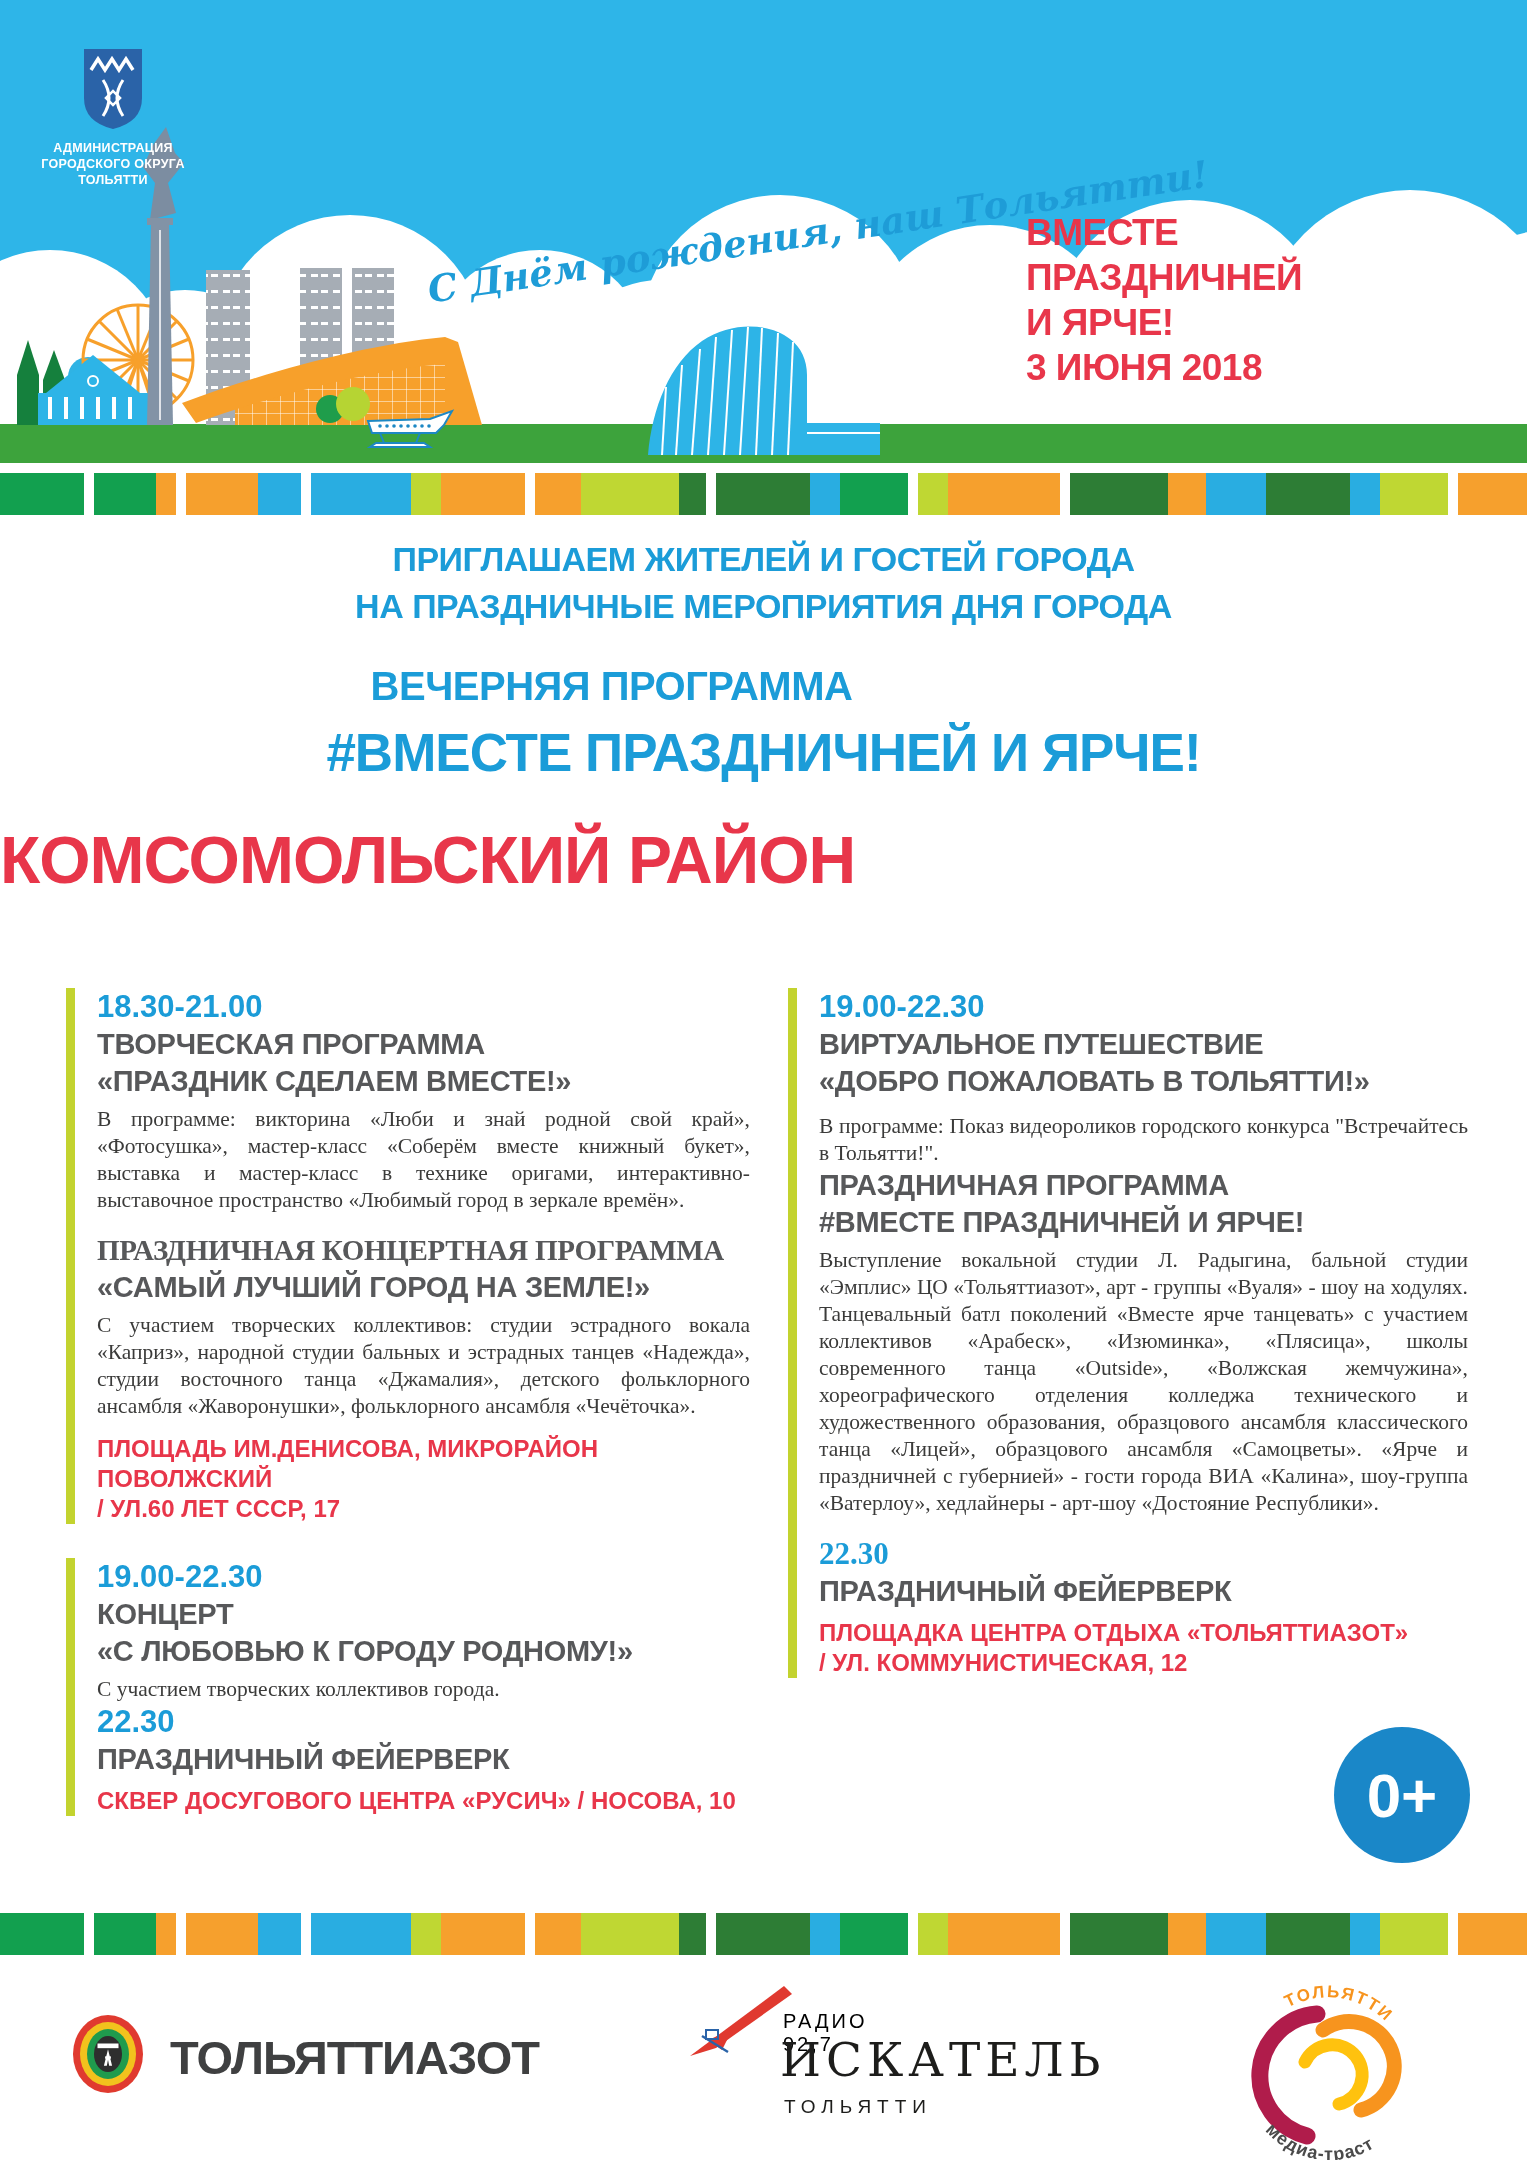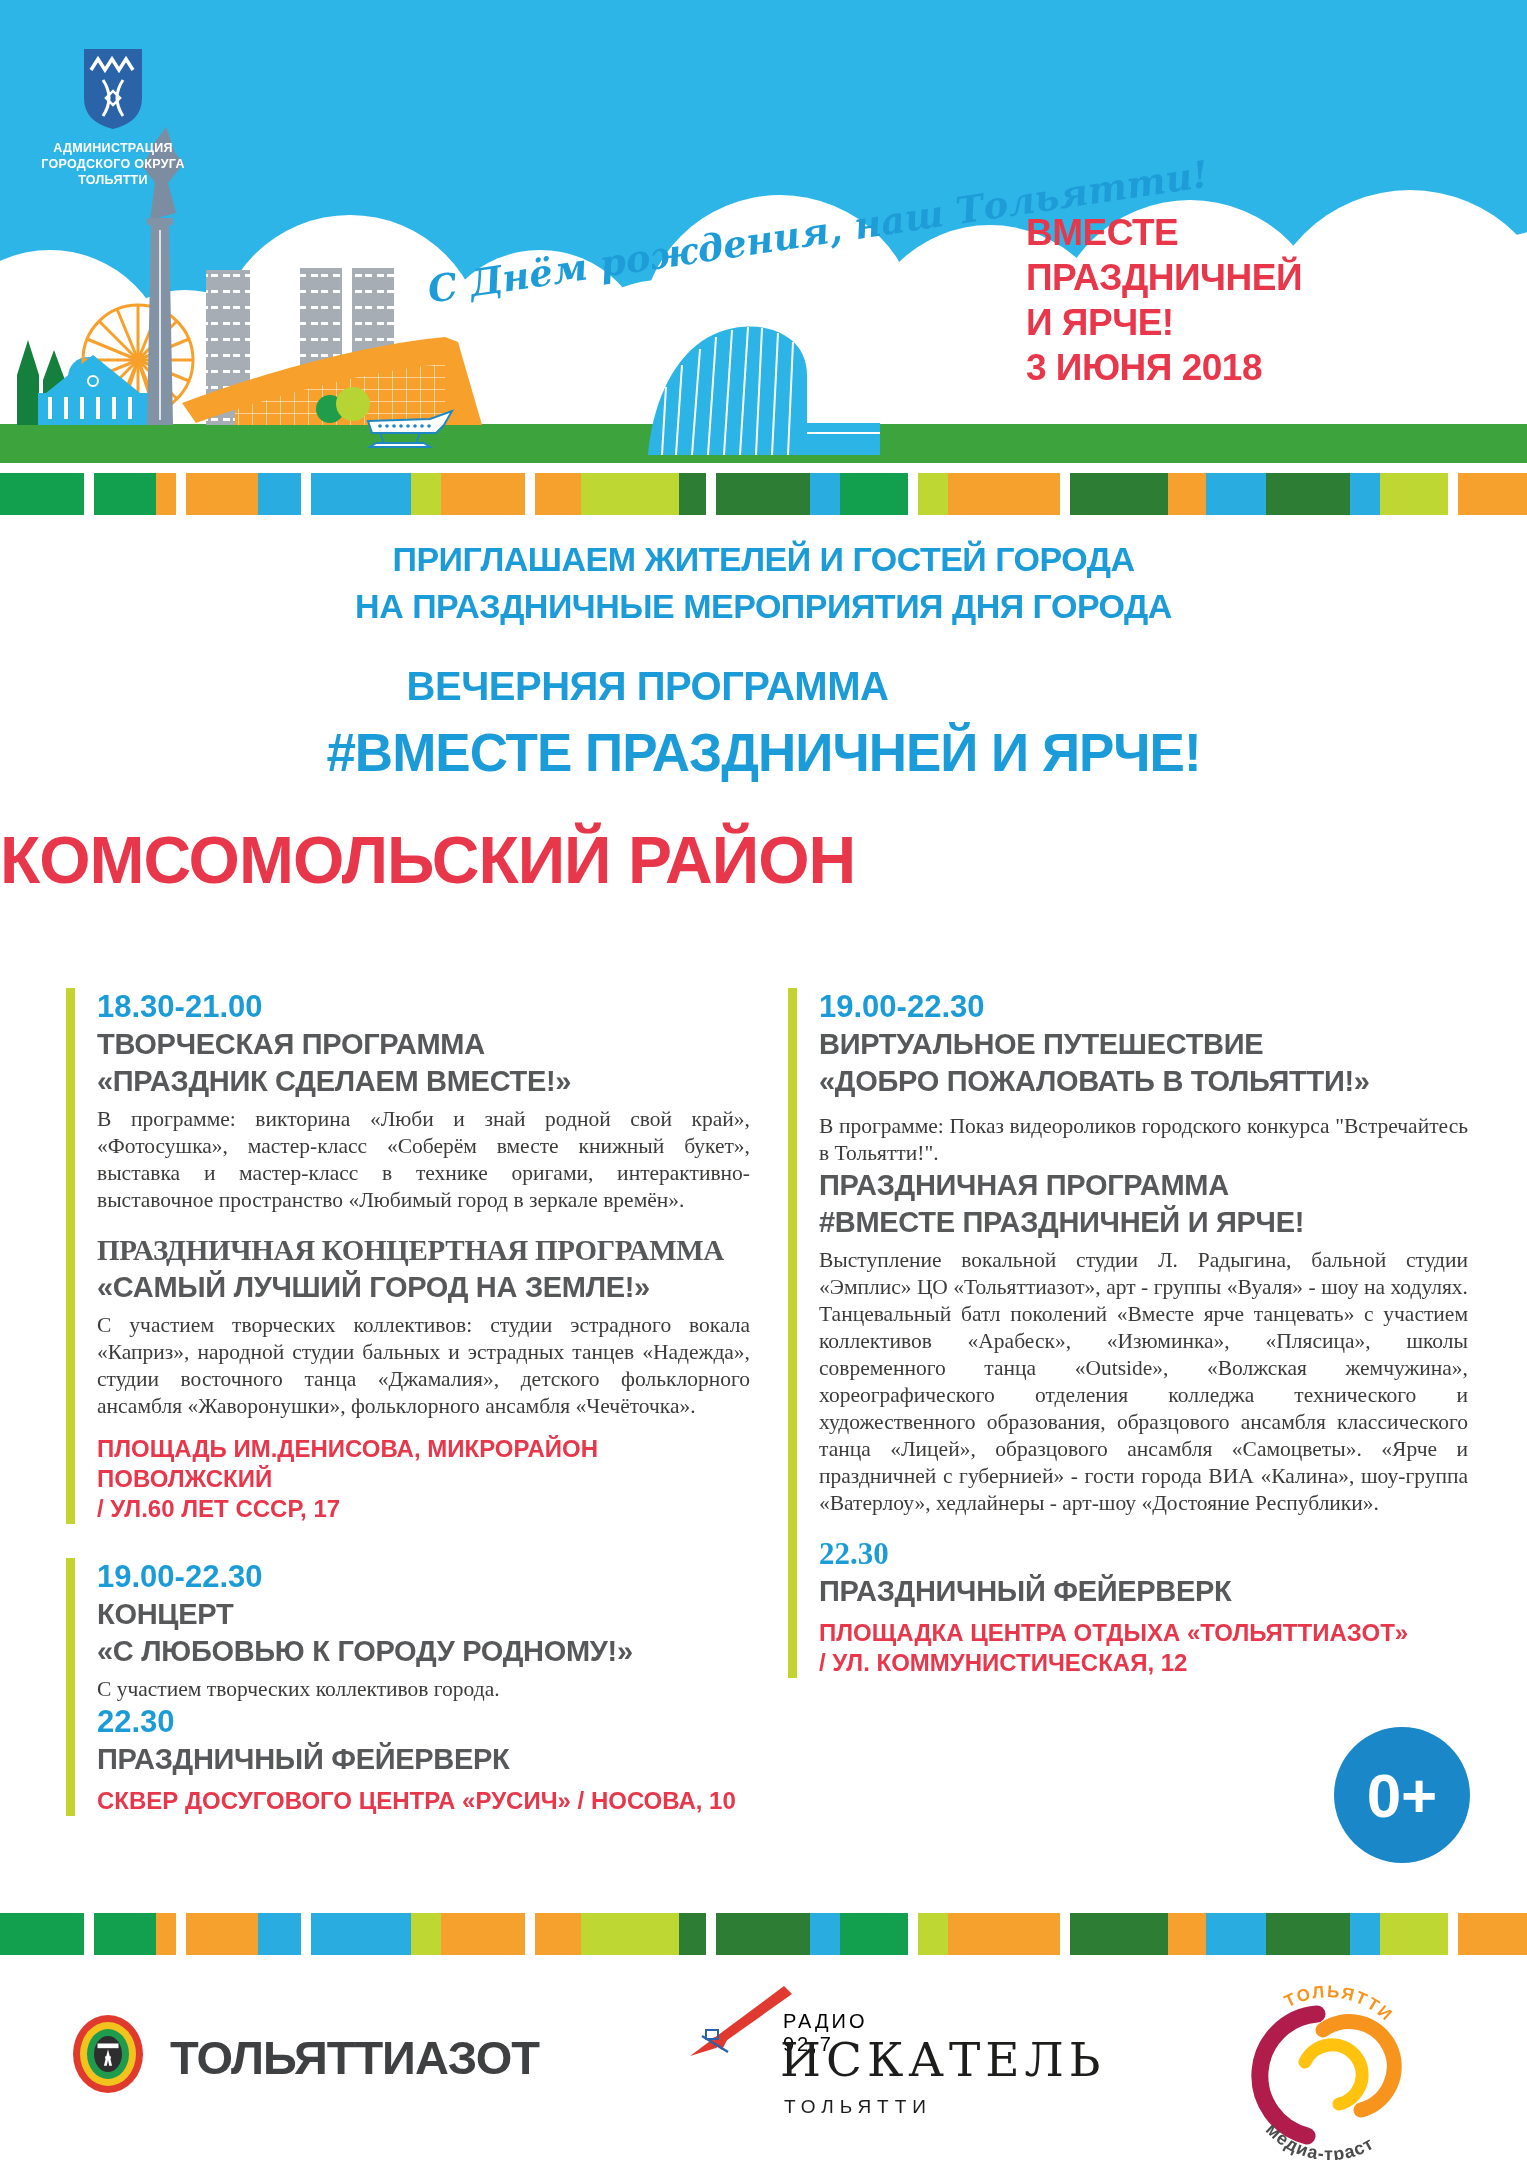--- a/index.html
+++ b/index.html
@@ -27,21 +27,21 @@
   
   .stripe{position:absolute;left:0;width:1527px;height:42px;display:flex;overflow:hidden;}
   .stripe-top{top:473px;}
   .stripe-bottom{top:1913px;}
   .stripe .seg{height:100%;flex:0 0 auto;}
 
   
   .intro-invite{position:absolute;left:0;top:536px;width:1527px;text-align:center;
                 color:#1b9cd8;font-weight:bold;font-size:34px;line-height:47px;letter-spacing:-.5px;}
   .intro-program{position:absolute;left:0;top:664px;width:1223px;text-align:center;
-                 color:#1b9cd8;font-weight:bold;font-size:40px;letter-spacing:-.5px;margin-left:36px;}
+                 color:#1b9cd8;font-weight:bold;font-size:40px;letter-spacing:-.5px;}
   .intro-hashtag{position:absolute;left:0;top:722px;width:1527px;text-align:center;
                  color:#1b9cd8;font-weight:bold;font-size:53px;letter-spacing:-1px;}
   .district{position:absolute;left:0;top:822px;width:1527px;text-align:left;
             color:#e8364a;font-weight:bold;font-size:66px;letter-spacing:-1px;}
 
   
   .col{position:absolute;top:988px;}
   .col-left{left:66px;width:684px;}
   .col-right{left:788px;width:680px;}
   .block{border-left:9px solid #c3d32f;padding-left:22px;}

